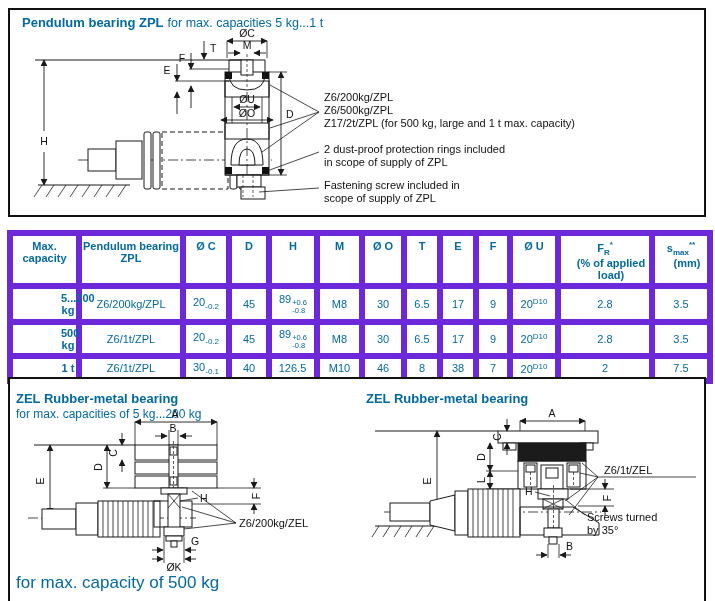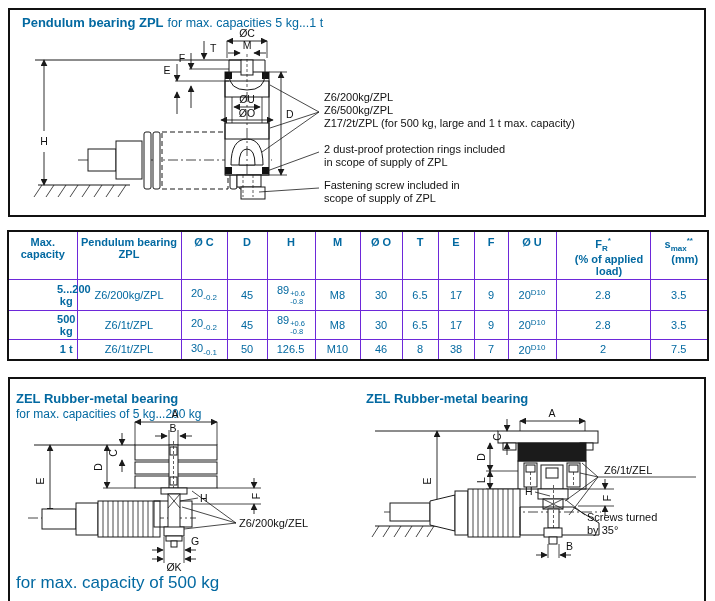--- a/index.html
+++ b/index.html
@@ -24,21 +24,21 @@
   .thin{stroke:#1a1a1a;stroke-width:0.8;fill:none;}
   .dim{stroke:#1a1a1a;stroke-width:0.9;fill:none;}
   .dashed{stroke-dasharray:5 3;}
   .dashdot{stroke-dasharray:10 3 2 3;}
   .bolt{stroke-dasharray:3 2;stroke-width:0.7;}
   .wh{fill:#fff;stroke:#1a1a1a;stroke-width:1;}
   .blk{fill:#111;stroke:none;}
   
   .spec-table{position:absolute;left:7px;top:230px;width:700px;border-collapse:collapse;
               table-layout:fixed;font-size:11px;}
-  .spec-table th,.spec-table td{border:1px solid #6d28d9;text-align:center;padding:2px 1px;}
+  .spec-table th,.spec-table td{border:6px solid #6d28d9;text-align:center;padding:2px 1px;}
   .spec-table{border:2px solid #111;}
   .spec-table th{font-weight:bold;vertical-align:top;padding-top:4px;height:38px;}
   .spec-table td{vertical-align:middle;}
   .spec-table tr.r1 td{height:26px;}
   .spec-table tr.r2 td{height:24px;}
   .spec-table tr.r3 td{height:14px;}
   .spec-table td.cap{font-weight:bold;padding-left:48px;}
   sub.tol{font-size:7.5px;vertical-align:-3px;}
   sup.d10{font-size:7.5px;vertical-align:4px;}
   .tolstack{display:inline-flex;flex-direction:column;justify-content:center;font-size:7.5px;
@@ -257,21 +257,21 @@
         <td>17</td>
         <td>9</td>
         <td><span>20</span><sup class="d10">D10</sup></td>
         <td>2.8</td>
         <td>3.5</td>
       </tr>
       <tr class="r3">
         <td class="cap">1 t</td>
         <td>Z6/1t/ZPL</td>
         <td><span>30</span><sub class="tol">-0.1</sub></td>
-        <td>50</td>
+        <td>40</td>
         <td><span>126.5</span><span class="tolstack">
               <span></span>
               <span></span>
             </span></td>
         <td>M10</td>
         <td>46</td>
         <td>8</td>
         <td>38</td>
         <td>7</td>
         <td><span>20</span><sup class="d10">D10</sup></td>

